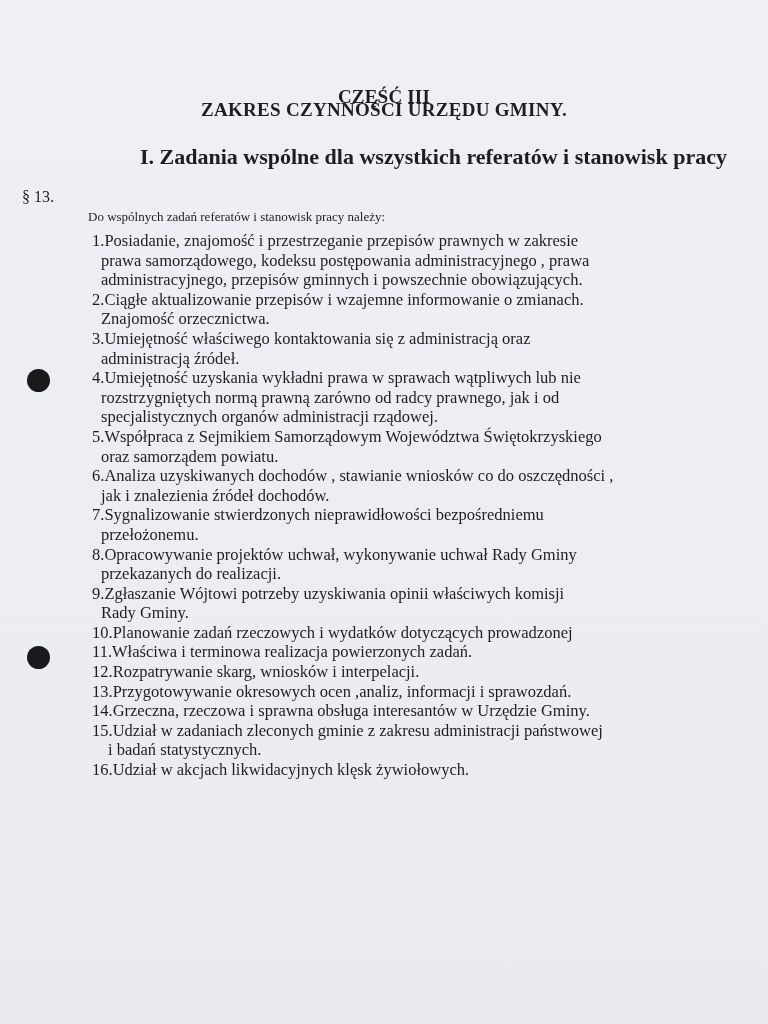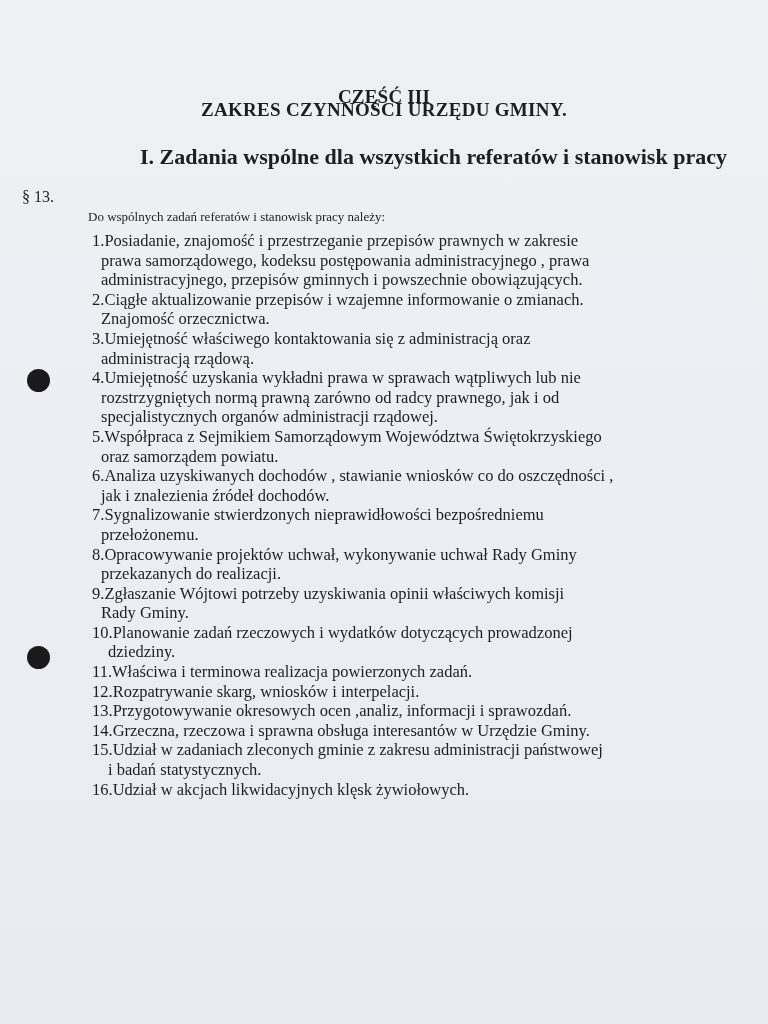--- a/index.html
+++ b/index.html
@@ -123,21 +123,21 @@
         <span class="task-line"><span>1.</span><span>Posiadanie, znajomość i przestrzeganie przepisów prawnych w zakresie</span></span>
         <span class="task-line cont">prawa samorządowego, kodeksu postępowania administracyjnego , prawa</span>
         <span class="task-line cont">administracyjnego, przepisów gminnych i powszechnie obowiązujących.</span>
       </li>
       <li class="task-item">
         <span class="task-line"><span>2.</span><span>Ciągłe aktualizowanie przepisów i wzajemne informowanie o zmianach.</span></span>
         <span class="task-line cont">Znajomość orzecznictwa.</span>
       </li>
       <li class="task-item">
         <span class="task-line"><span>3.</span><span>Umiejętność właściwego kontaktowania się z administracją oraz</span></span>
-        <span class="task-line cont">administracją rządową.</span>
+        <span class="task-line cont">administracją źródeł.</span>
       </li>
       <li class="task-item">
         <span class="task-line"><span>4.</span><span>Umiejętność uzyskania wykładni prawa w sprawach wątpliwych lub nie</span></span>
         <span class="task-line cont">rozstrzygniętych normą prawną zarówno od radcy prawnego,  jak i od</span>
         <span class="task-line cont">specjalistycznych organów administracji rządowej.</span>
       </li>
       <li class="task-item">
         <span class="task-line"><span>5.</span><span>Współpraca z Sejmikiem Samorządowym Województwa Świętokrzyskiego</span></span>
         <span class="task-line cont">oraz samorządem powiatu.</span>
       </li>
@@ -152,21 +152,20 @@
       <li class="task-item">
         <span class="task-line"><span>8.</span><span>Opracowywanie projektów uchwał, wykonywanie uchwał Rady Gminy</span></span>
         <span class="task-line cont">przekazanych do realizacji.</span>
       </li>
       <li class="task-item">
         <span class="task-line"><span>9.</span><span>Zgłaszanie Wójtowi potrzeby uzyskiwania opinii właściwych komisji</span></span>
         <span class="task-line cont">Rady Gminy.</span>
       </li>
       <li class="task-item two-digit">
         <span class="task-line"><span>10.</span><span>Planowanie zadań rzeczowych i wydatków dotyczących prowadzonej</span></span>
-        <span class="task-line cont">dziedziny.</span>
       </li>
       <li class="task-item two-digit">
         <span class="task-line"><span>11.</span><span>Właściwa i terminowa realizacja powierzonych zadań.</span></span>
       </li>
       <li class="task-item two-digit">
         <span class="task-line"><span>12.</span><span>Rozpatrywanie skarg, wniosków i interpelacji.</span></span>
       </li>
       <li class="task-item two-digit">
         <span class="task-line"><span>13.</span><span>Przygotowywanie okresowych ocen ,analiz, informacji i sprawozdań.</span></span>
       </li>

